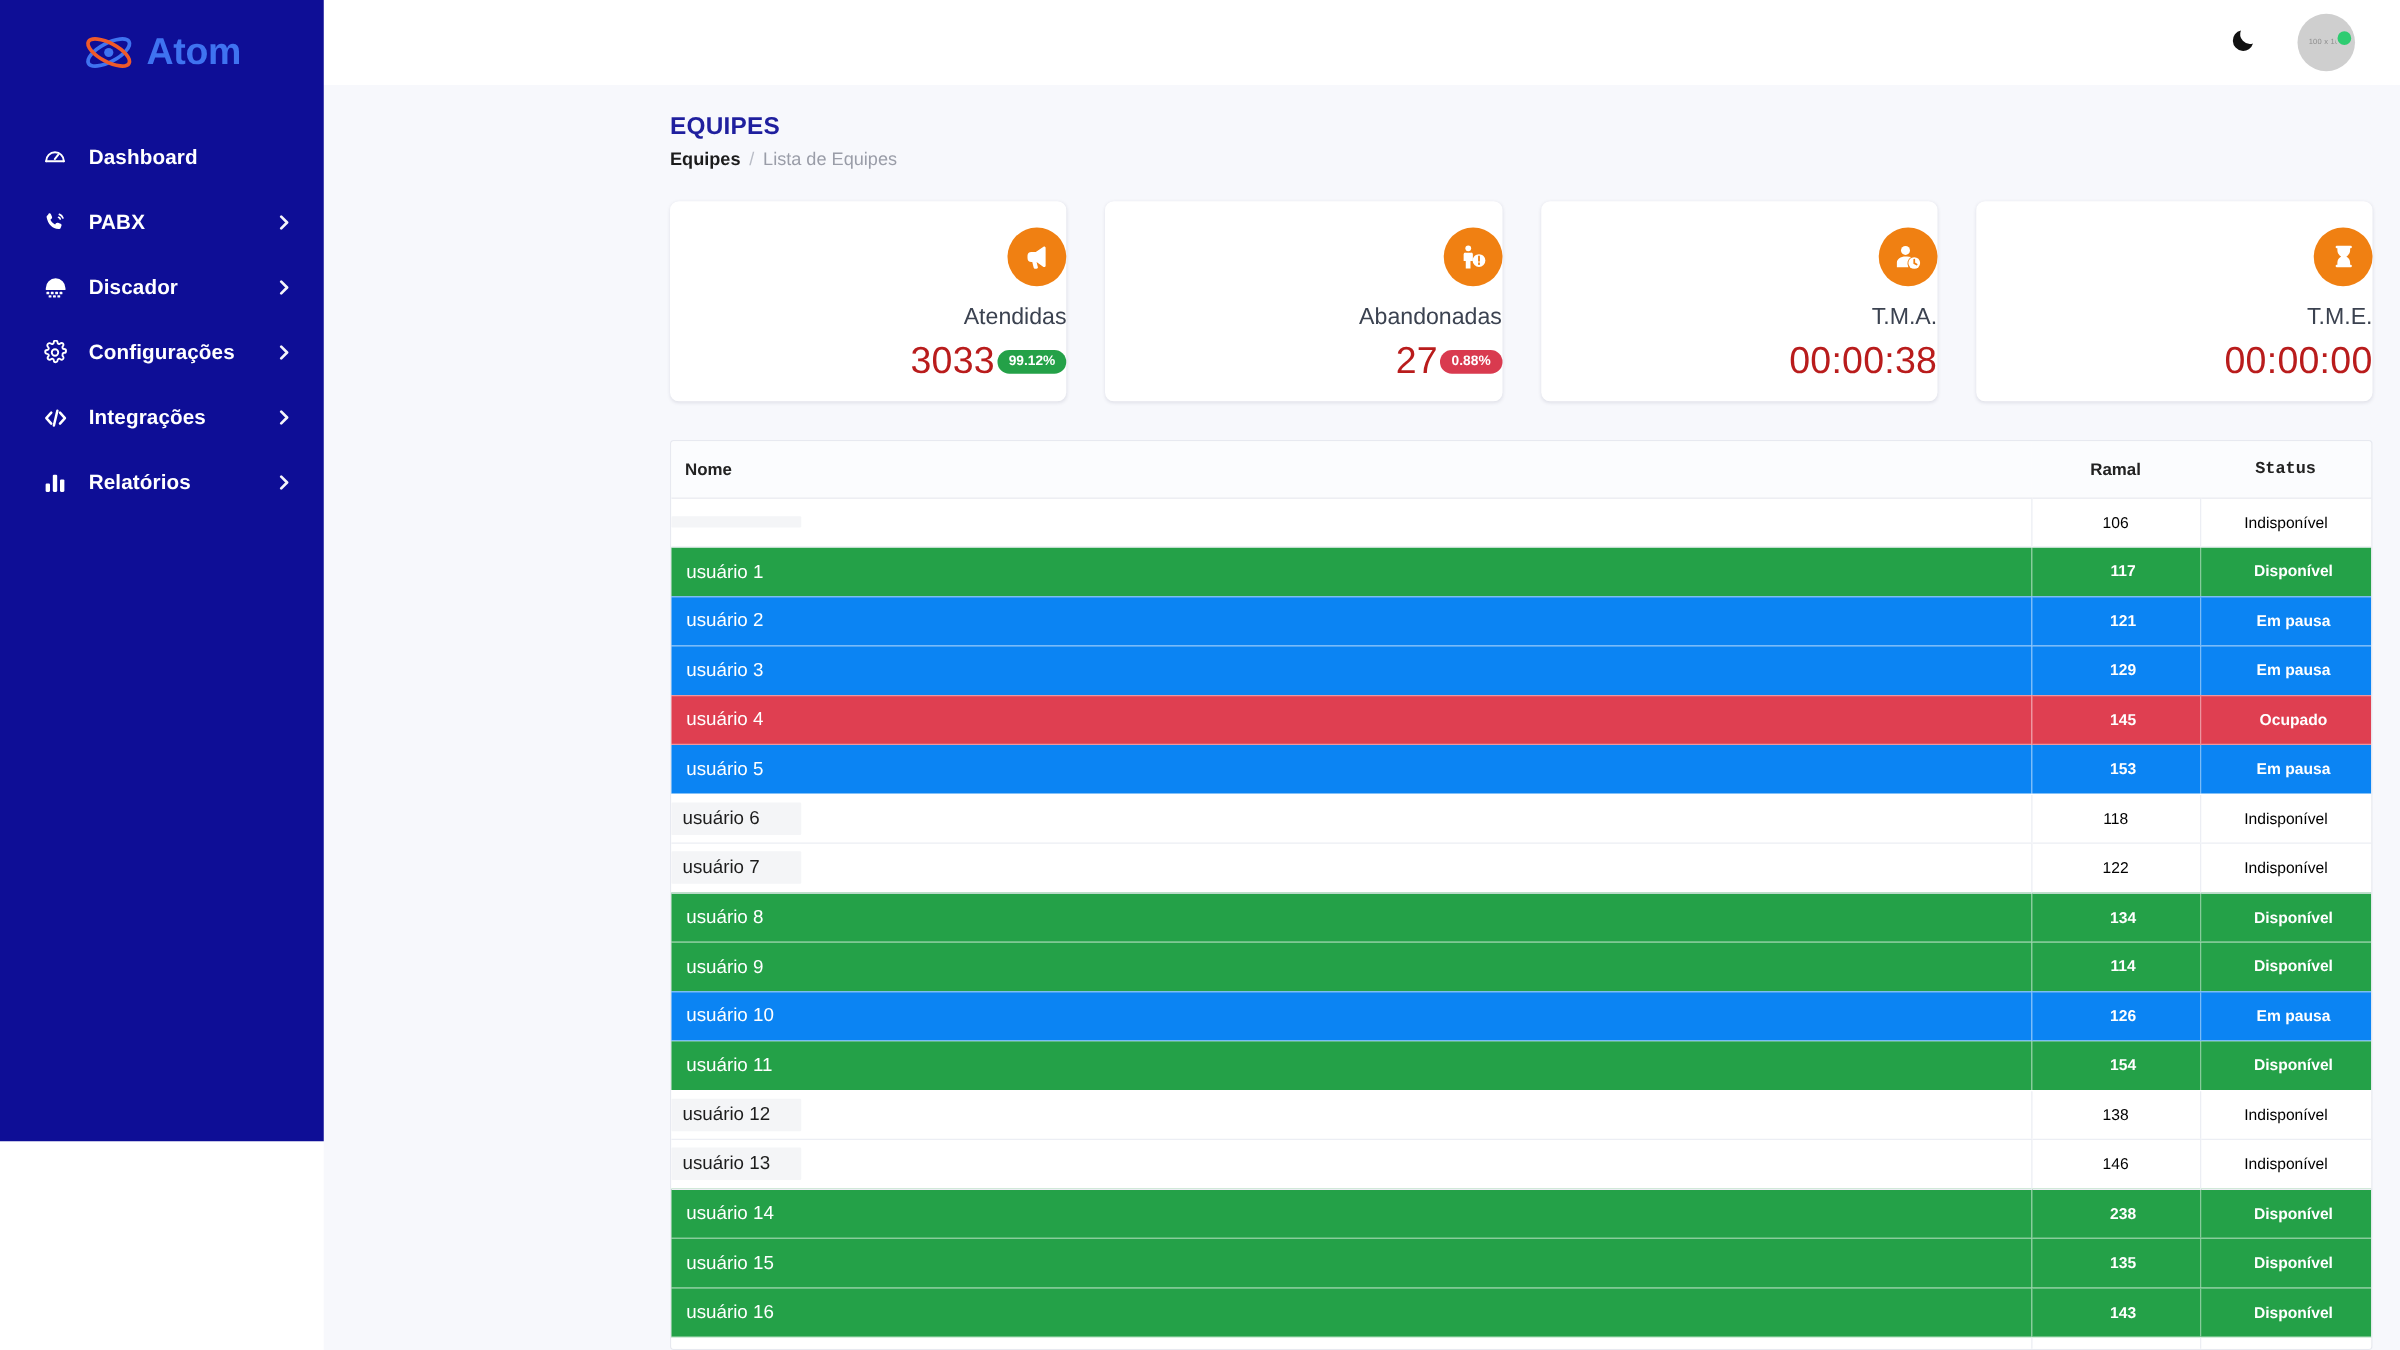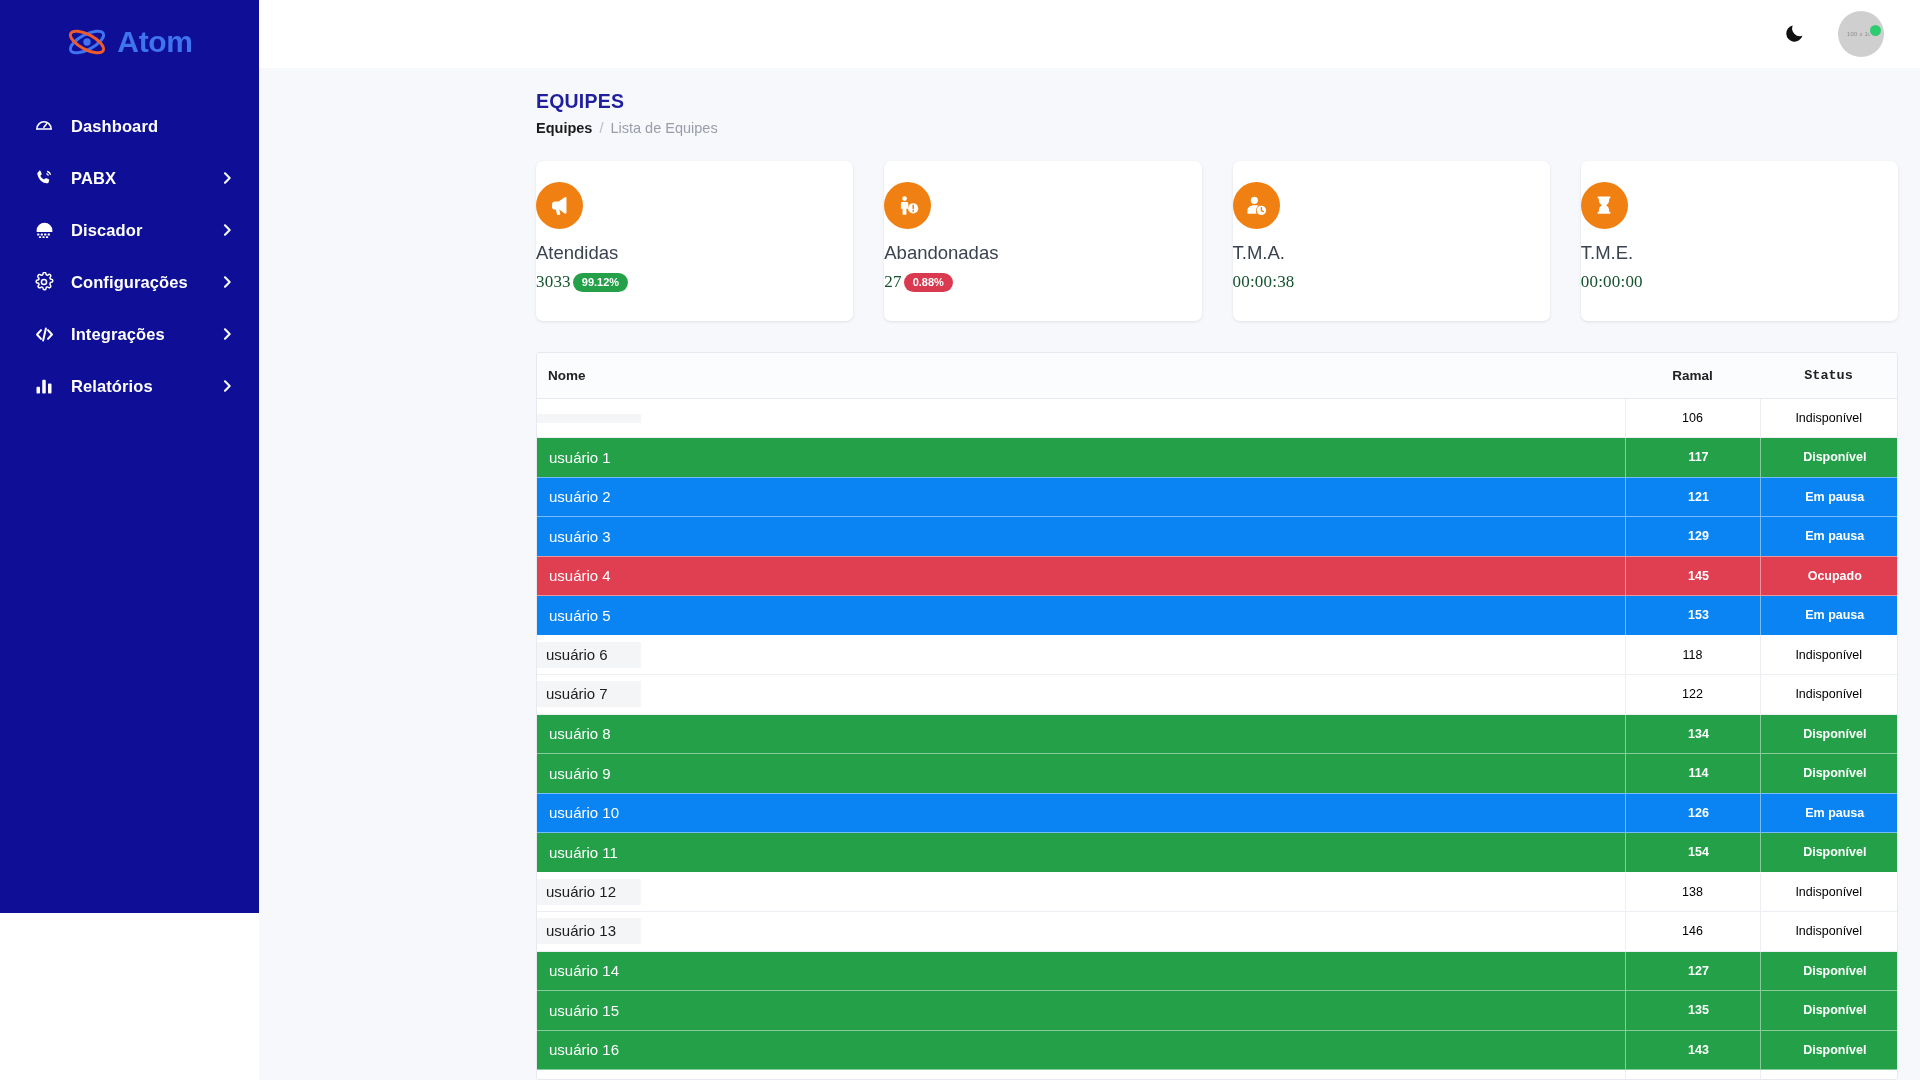--- a/index.html
+++ b/index.html
@@ -81,31 +81,31 @@
   
   #cards {
     display:flex; gap:31px;
     padding:25px 22px 0 277px;
     background:#f7f8fc;
   }
   .card {
     flex:1 1 0; background:#ffffff; border-radius:7px;
     box-shadow:0 1px 3px rgba(20,20,60,.10);
     height:160px;
-    display:flex; flex-direction:column; align-items:flex-start; justify-content:flex-start;
+    display:flex; flex-direction:column; align-items:flex-end; justify-content:flex-start;
     padding-top:21px;
   }
   .card-ico {
     width:47px; height:47px; border-radius:50%;
     background:#f08012; display:flex; align-items:center; justify-content:center;
     color:#fff; margin-bottom:13px;
   }
   .card-label { font-size:18.5px; color:#3b4250; margin-bottom:8px; }
   .card-valrow { display:flex; align-items:center; gap:0px; }
-  .card-val { font-size:17px; color:#14532d; letter-spacing:.2px;font-family:Liberation Serif, serif; }
+  .card-val { font-size:30px; color:#b91c1c; letter-spacing:.2px; }
   .badge {
     font-size:11px; font-weight:700; color:#fff; border-radius:11px;
     padding:4px 9px; margin-left:2px; line-height:1;
   }
   .badge.green { background:#24a148; }
   .badge.red { background:#d93a4f; }
 
   
   #tablewrap {
     margin:31px 22px 0 277px;
@@ -432,21 +432,21 @@
               <td class="ramal">138</td>
               <td class="status">Indisponível</td>
             </tr>
             <tr class="r-idle">
               <td class="name"><span class="nameskel">usuário 13</span></td>
               <td class="ramal">146</td>
               <td class="status">Indisponível</td>
             </tr>
             <tr class="r-green">
               <td class="name">usuário 14</td>
-              <td class="ramal">127</td>
+              <td class="ramal">238</td>
               <td class="status">Disponível</td>
             </tr>
             <tr class="r-green">
               <td class="name">usuário 15</td>
               <td class="ramal">135</td>
               <td class="status">Disponível</td>
             </tr>
             <tr class="r-green">
               <td class="name">usuário 16</td>
               <td class="ramal">143</td>

